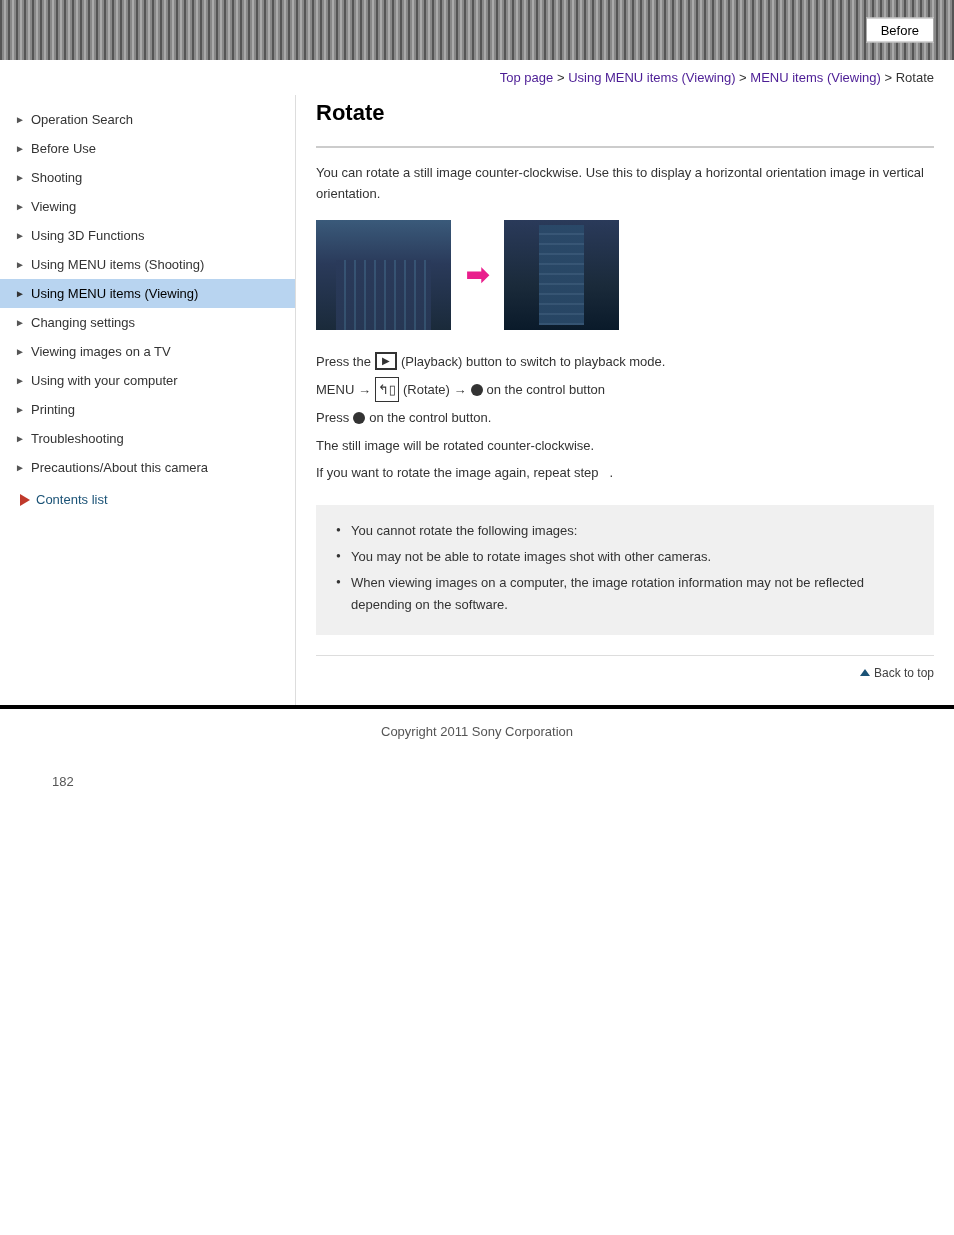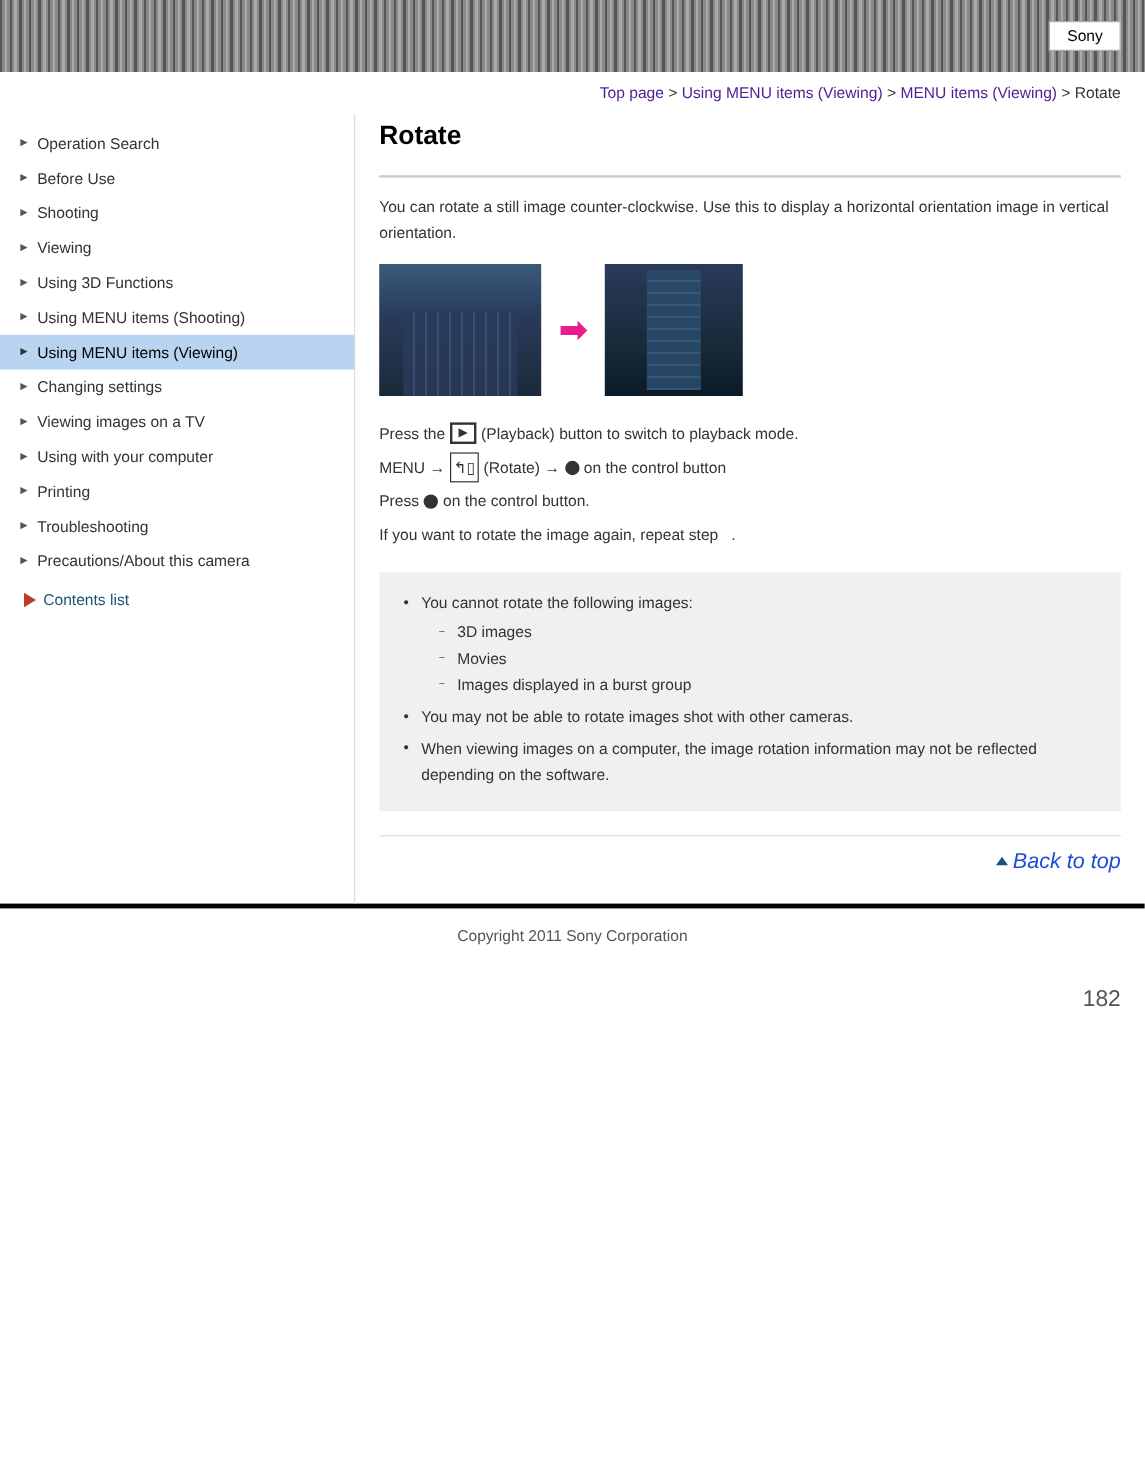--- a/index.html
+++ b/index.html
@@ -235,27 +235,26 @@
 
     
     .back-to-top-bar {
       display: flex;
       justify-content: flex-end;
       padding: 10px 0 5px 0;
       border-top: 1px solid #ddd;
       margin-top: 10px;
     }
     .back-to-top {
-      color: #1d4ed8;
+      color: #404040;
       text-decoration: none;
-      font-size: 18px;
+      font-size: 12px;
       display: flex;
       align-items: center;
       gap: 4px;
-      font-style: italic;
     }
     .back-to-top-triangle {
       display: inline-block;
       width: 0;
       height: 0;
       border-left: 5px solid transparent;
       border-right: 5px solid transparent;
       border-bottom: 7px solid #1a5276;
     }
 
@@ -263,32 +262,32 @@
     .footer {
       text-align: center;
       padding: 15px;
       font-size: 13px;
       color: #555;
       border-top: 4px solid #000000;
     }
 
     
     .page-number {
-      text-align: right;
+      text-align: left;
       padding: 20px;
-      font-size: 19px;
+      font-size: 13px;
       color: #555;
       margin-left: 32px;
     }
   </style>
 </head>
 <body>
 
 <div class="header-bar">
-  <button class="print-button">Sony</button>
+  <button class="print-button">Before</button>
 </div>
 
 <div class="breadcrumb">
   <a href="#">Top page</a>
   <span> &gt; </span>
   <a href="#">Using MENU items (Viewing)</a>
   <span> &gt; </span>
   <a href="#">MENU items (Viewing)</a>
   <span> &gt; </span>
   <span>Rotate</span>
@@ -384,33 +383,31 @@
         <span>(Rotate) →</span>
         <span class="circle-icon"></span>
         <span>on the control button</span>
       </div>
       <div class="step-line">
         <span>Press</span>
         <span class="circle-icon"></span>
         <span>on the control button.</span>
       </div>
       <div class="step-line">
+        <span>The still image will be rotated counter-clockwise.</span>
+      </div>
+      <div class="step-line">
         <span>If you want to rotate the image again, repeat step &nbsp;&nbsp;.</span>
       </div>
     </div>
 
     <div class="notes-box">
       <ul>
         <li>
           <span>You cannot rotate the following images:</span>
-          <ul class="sub-list">
-            <li>3D images</li>
-            <li>Movies</li>
-            <li>Images displayed in a burst group</li>
-          </ul>
         </li>
         <li>You may not be able to rotate images shot with other cameras.</li>
         <li>When viewing images on a computer, the image rotation information may not be reflected depending on the software.</li>
       </ul>
     </div>
 
     <div class="back-to-top-bar">
       <a href="#" class="back-to-top">
         <span class="back-to-top-triangle"></span>
         <span>Back to top</span>

